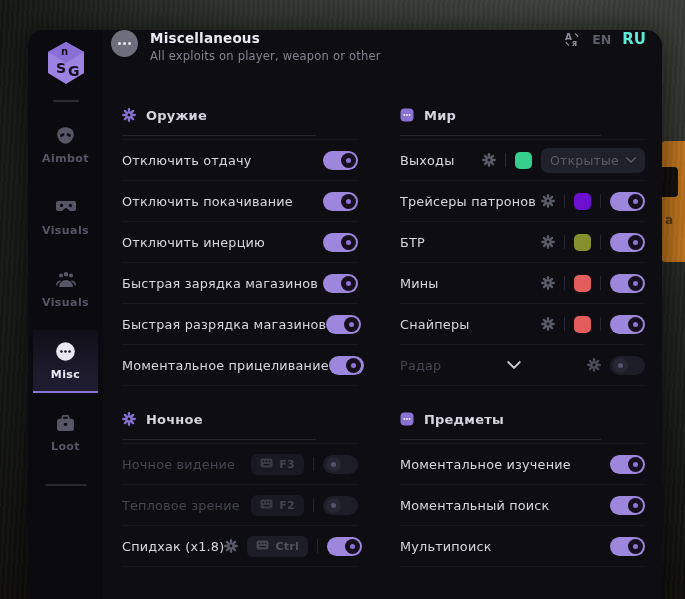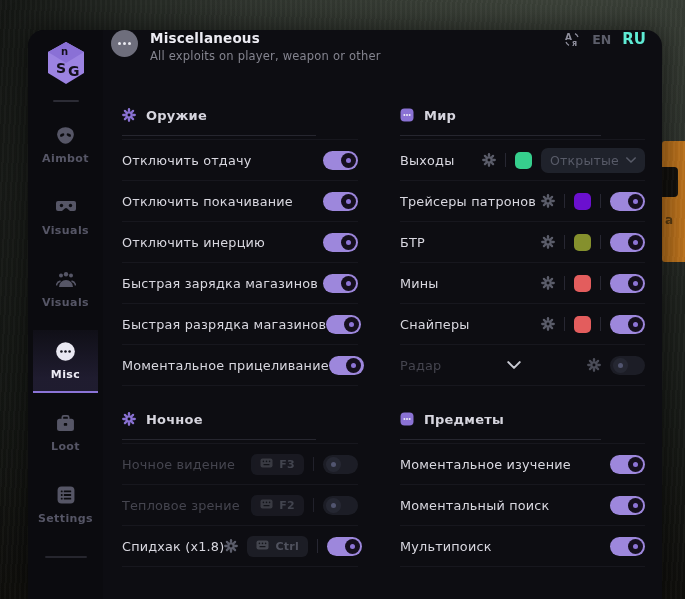--- a/index.html
+++ b/index.html
@@ -151,36 +151,20 @@
         <div class="nav-item">
           <span class="ni-icon">
             <svg width="19" height="17" viewBox="0 0 18 16">
               <rect x="6" y="0.8" width="6" height="4" rx="1.3" fill="none" stroke="#565666" stroke-width="1.6"></rect>
               <rect x="1" y="3.6" width="16" height="11.5" rx="2.4" fill="#565666"></rect>
               <rect x="7.4" y="7.6" width="3.2" height="2.6" rx="0.8" fill="#0b0b0f"></rect>
             </svg>
           </span>
           <span class="ni-label">Loot</span>
         </div>
-        <div class="nav-item">
-          <span class="ni-icon">
-            <svg width="18" height="18" viewBox="0 0 16 16">
-              <rect x="0.5" y="0.5" width="15" height="15" rx="3.5" fill="#565666"></rect>
-              <g fill="#0b0b0f">
-                <rect x="3.4" y="4" width="1.6" height="1.6" rx="0.5"></rect>
-                <rect x="6" y="4" width="6.6" height="1.6" rx="0.5"></rect>
-                <rect x="3.4" y="7.2" width="1.6" height="1.6" rx="0.5"></rect>
-                <rect x="6" y="7.2" width="6.6" height="1.6" rx="0.5"></rect>
-                <rect x="3.4" y="10.4" width="1.6" height="1.6" rx="0.5"></rect>
-                <rect x="6" y="10.4" width="6.6" height="1.6" rx="0.5"></rect>
-              </g>
-            </svg>
-          </span>
-          <span class="ni-label">Settings</span>
-        </div>
       </nav>
     <div class="side-bottom-div"></div>
   </aside>
 
   <div class="main">
     <header class="header">
       <div class="avatar">
           <i></i>
           <i></i>
           <i></i>

